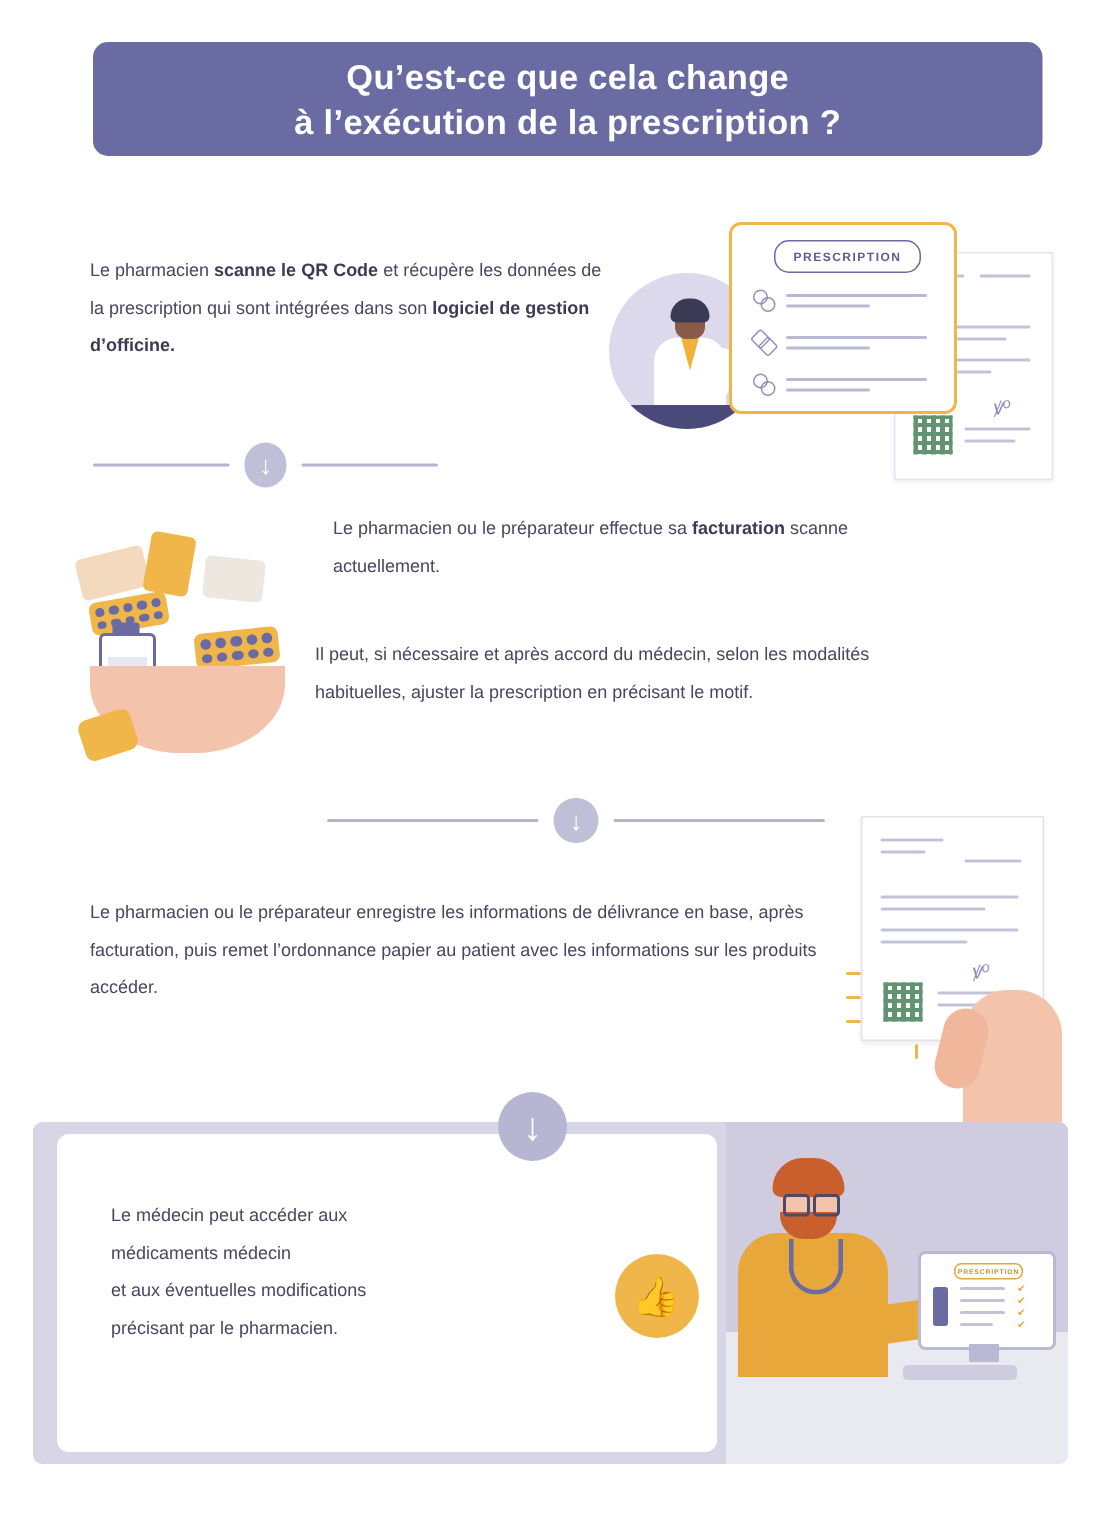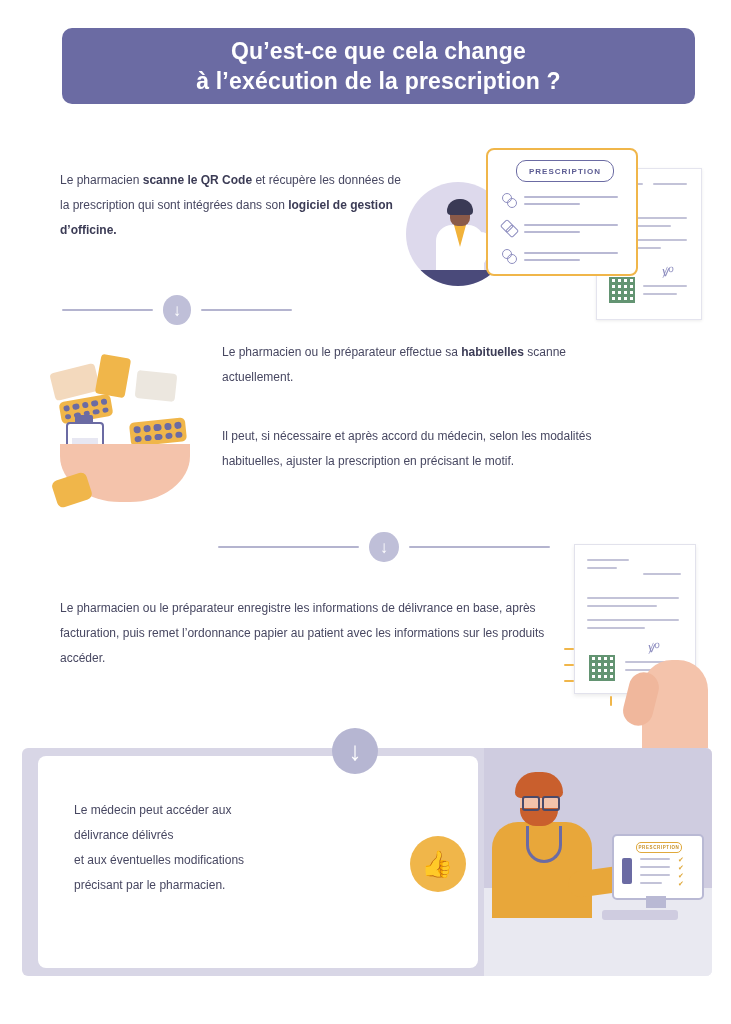--- a/index.html
+++ b/index.html
@@ -263,21 +263,21 @@
 
   
   .step2-text-a {
     position: absolute;
     left: 222px;
     top: 340px;
     width: 400px;
   }
   .step2-text-b {
     position: absolute;
-    left: 222px;
+    left: 210px;
     top: 424px;
     width: 408px;
   }
   .hand-illustration {
     position: absolute;
     left: 42px;
     top: 350px;
     width: 180px;
     height: 170px;
   }
@@ -696,21 +696,21 @@
   <div class="bottle" style="left:24px; top:72px;">
     <span class="cap"></span>
     <span class="lbl"></span>
   </div>
 
   <div class="palm"></div>
   <div class="palm-cuff"></div>
 </div>
 
 <div class="step2-text-a body-text">
-  <span>Le pharmacien ou le préparateur effectue sa </span><b>habituelles</b><span> scanne actuellement.</span>
+  <span>Le pharmacien ou le préparateur effectue sa </span><b>facturation</b><span> scanne actuellement.</span>
 </div>
 
 <div class="step2-text-b body-text">Il peut, si nécessaire et après accord du médecin, selon les modalités habituelles, ajuster la prescription en précisant le motif.</div>
 
 <div class="sep" style="left:218px; top:532px; width:332px;">
   <div class="rule" style="width:146px;"></div>
   <div class="arrow-circle">↓</div>
   <div class="rule" style="width:146px;"></div>
 </div>
 
@@ -738,21 +738,21 @@
   <div class="hand-thumb"></div>
 </div>
 
 <div class="panel"></div>
 <div class="panel-card"></div>
 
 <div class="arrow-circle big" style="position:absolute; left:332px; top:728px;">↓</div>
 
 <div class="step4-text body-text">
   <div>Le médecin peut accéder aux</div>
-  <div>délivrance délivrés</div>
+  <div>médicaments médecin</div>
   <div>et aux éventuelles modifications</div>
   <div>précisant par le pharmacien.</div>
 </div>
 
 <div class="thumb-badge">
   <span>👍</span>
 </div>
 
 <div class="doctor-scene">
   <div class="ds-wall"></div>

